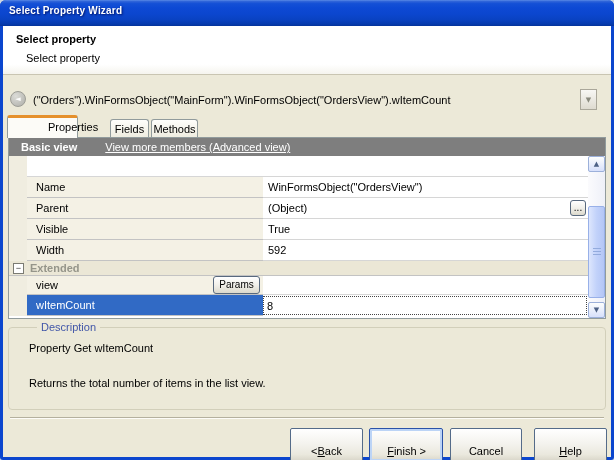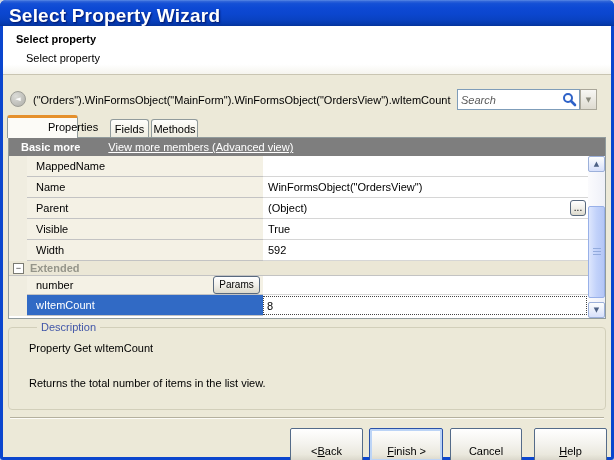--- a/index.html
+++ b/index.html
@@ -7,21 +7,21 @@
   .window{
     position:relative;width:614px;height:460px;
     background:#0b46ce;border-radius:6px 6px 3px 3px;overflow:hidden;
     font-size:11px;color:#000;
   }
   .titlebar{
     position:absolute;top:0;left:0;right:0;height:26px;
     background:linear-gradient(180deg,#5a8ae6 0%,#2c62d8 6%,#1450d6 14%,#0d49d4 30%,#0b46ce 55%,#0942c2 75%,#063aae 92%,#05339a 100%);
   }
   .titlebar-text{
-    position:absolute;left:9px;top:5px;color:#fff;font-weight:bold;font-size:19px;
+    position:absolute;left:9px;top:5px;color:#fff;font-weight:bold;font-size:10px;
     text-shadow:1px 1px 2px rgba(0,16,90,.9);letter-spacing:.2px;
   }
   .client{position:absolute;top:26px;left:3px;right:3px;bottom:3px;background:#ece9d8;}
 
   
   .wiz-header{position:absolute;top:0;left:0;right:0;height:49px;background:linear-gradient(180deg,#ffffff 80%,#f5f4ee 100%);border-bottom:1px solid #c9c5b2;}
   .wiz-title{position:absolute;left:13px;top:7px;font-weight:bold;}
   .wiz-subtitle{position:absolute;left:23px;top:26px;}
 
   
@@ -137,47 +137,39 @@
     <div class="wiz-header">
       <div class="wiz-title">Select property</div>
       <div class="wiz-subtitle">Select property</div>
     </div>
 
     <div class="back-btn">
       <span>◄</span>
     </div>
     <div class="breadcrumb">("Orders").WinFormsObject("MainForm").WinFormsObject("OrdersView").wItemCount</div>
 
-    <div class="search-box">
-      <input class="search-input" placeholder="Search" style="">
-      <svg class="search-mag" viewBox="0 0 15 15">
-        <circle cx="6" cy="6" r="4" fill="none" stroke="#2e62c8" stroke-width="2"></circle>
-        <line x1="9" y1="9" x2="13" y2="13" stroke="#2e62c8" stroke-width="2.6" stroke-linecap="round"></line>
-      </svg>
-    </div>
     <div class="search-drop">
       <span>▼</span>
     </div>
 
     <div class="tab tab-active">Properties</div>
     <div class="tab tab-idle tab-fields">Fields</div>
     <div class="tab tab-idle tab-methods">Methods</div>
 
     <div class="panel">
 
       <div class="basicbar">
-        <span class="basicbar-mode">Basic more</span>
+        <span class="basicbar-mode">Basic view</span>
         <span class="basicbar-link">View more members (Advanced view)</span>
       </div>
 
       <div class="grid-rows">
 
         <div class="prow h21">
           <div class="gutter"></div>
-          <div class="ncell">MappedName</div>
           <div class="vcell"></div>
         </div>
 
         <div class="prow h21">
           <div class="gutter"></div>
           <div class="ncell">Name</div>
           <div class="vcell">WinFormsObject("OrdersView")</div>
         </div>
 
         <div class="prow h21">
@@ -202,21 +194,21 @@
         </div>
 
         <div class="group-row">
           <span class="collapse-box">−</span>
           <span class="group-label">Extended</span>
         </div>
 
         <div class="prow h19">
           <div class="gutter"></div>
           <div class="ncell">
-            <span>number</span>
+            <span>view</span>
             <button class="mini-btn">Params</button>
           </div>
           <div class="vcell"></div>
         </div>
 
         <div class="prow h21 sel">
           <div class="gutter"></div>
           <div class="ncell">wItemCount</div>
           <div class="vcell edit-cell">8</div>
         </div>

